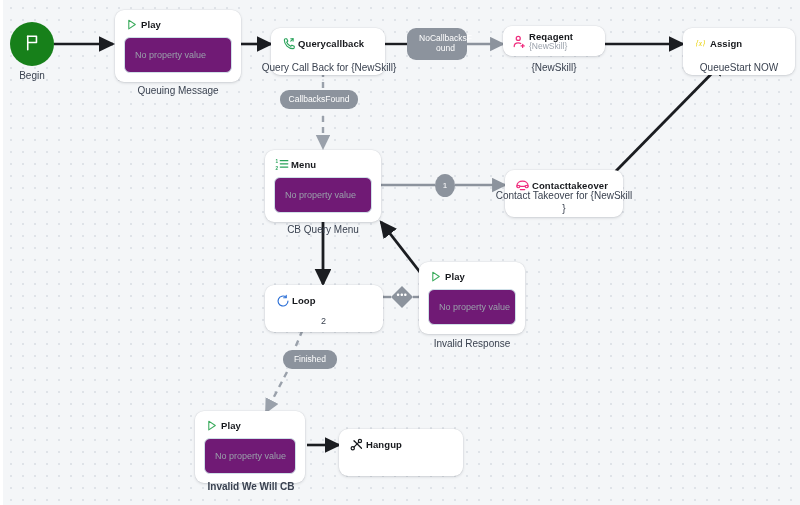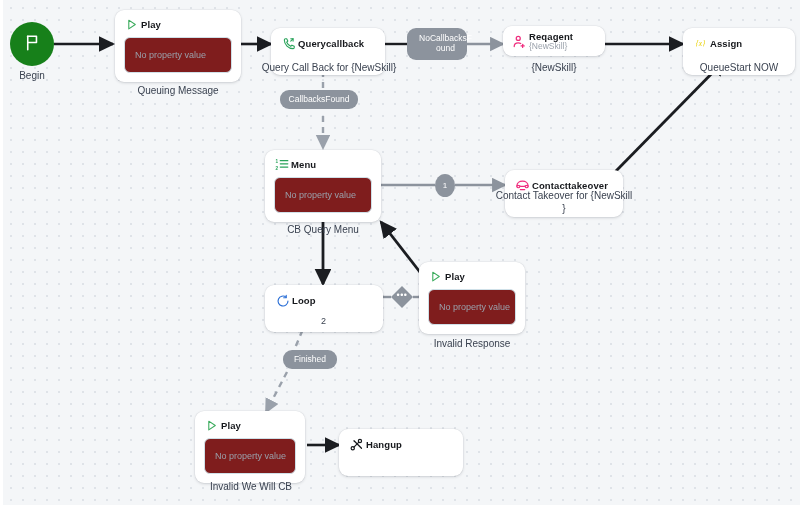--- a/index.html
+++ b/index.html
@@ -63,21 +63,21 @@
     font-weight: normal;
     color: #9aa1ab;
     line-height: 1.1;
     white-space: nowrap;
   }
   .title-stack { display: flex; flex-direction: column; justify-content: flex-start; }
   .prop-box {
     margin: 0 9px 9px 9px;
     border: 1px solid #cfe0e8;
     border-radius: 6px;
-    background: #7f1d1d;
+    background: #701a75;
     padding: 12px 10px;
     font-size: 9px;
     color: #9aa1ab;
     white-space: nowrap;
   }
 
   
   .begin-circle {
     position: absolute;
     width: 44px;
@@ -350,21 +350,21 @@
     <div class="node-head">
       <span class="node-icon">
         <svg width="13" height="13" viewBox="0 0 24 24" fill="none" stroke="#3aab5c" stroke-width="2" stroke-linejoin="round">
           <path d="M7 4 L19 12 L7 20 Z"></path>
         </svg>
       </span>
       <span class="node-title">Play</span>
     </div>
     <div class="prop-box">No property value</div>
   </div>
-  <div class="caption" style="left:186px; top:481px; width:124px;">Invalid We Will CB</div>
+  <div class="caption" style="left:186px; top:481px; width:124px;font-weight:bold;">Invalid We Will CB</div>
 
   <div class="node simple" style="left:336px; top:429px; width:124px;">
     <div class="node-head">
       <span class="node-icon">
         <svg width="15" height="15" viewBox="0 0 24 24" fill="none" stroke="#16181c" stroke-width="1.9" stroke-linecap="round" stroke-linejoin="round">
           <circle cx="6" cy="18" r="2.6"></circle>
           <circle cx="17.5" cy="6.5" r="2.6"></circle>
           <path d="M20 18 L8 6"></path>
           <path d="M7.9 16.2 L15.8 8.3"></path>
         </svg>

